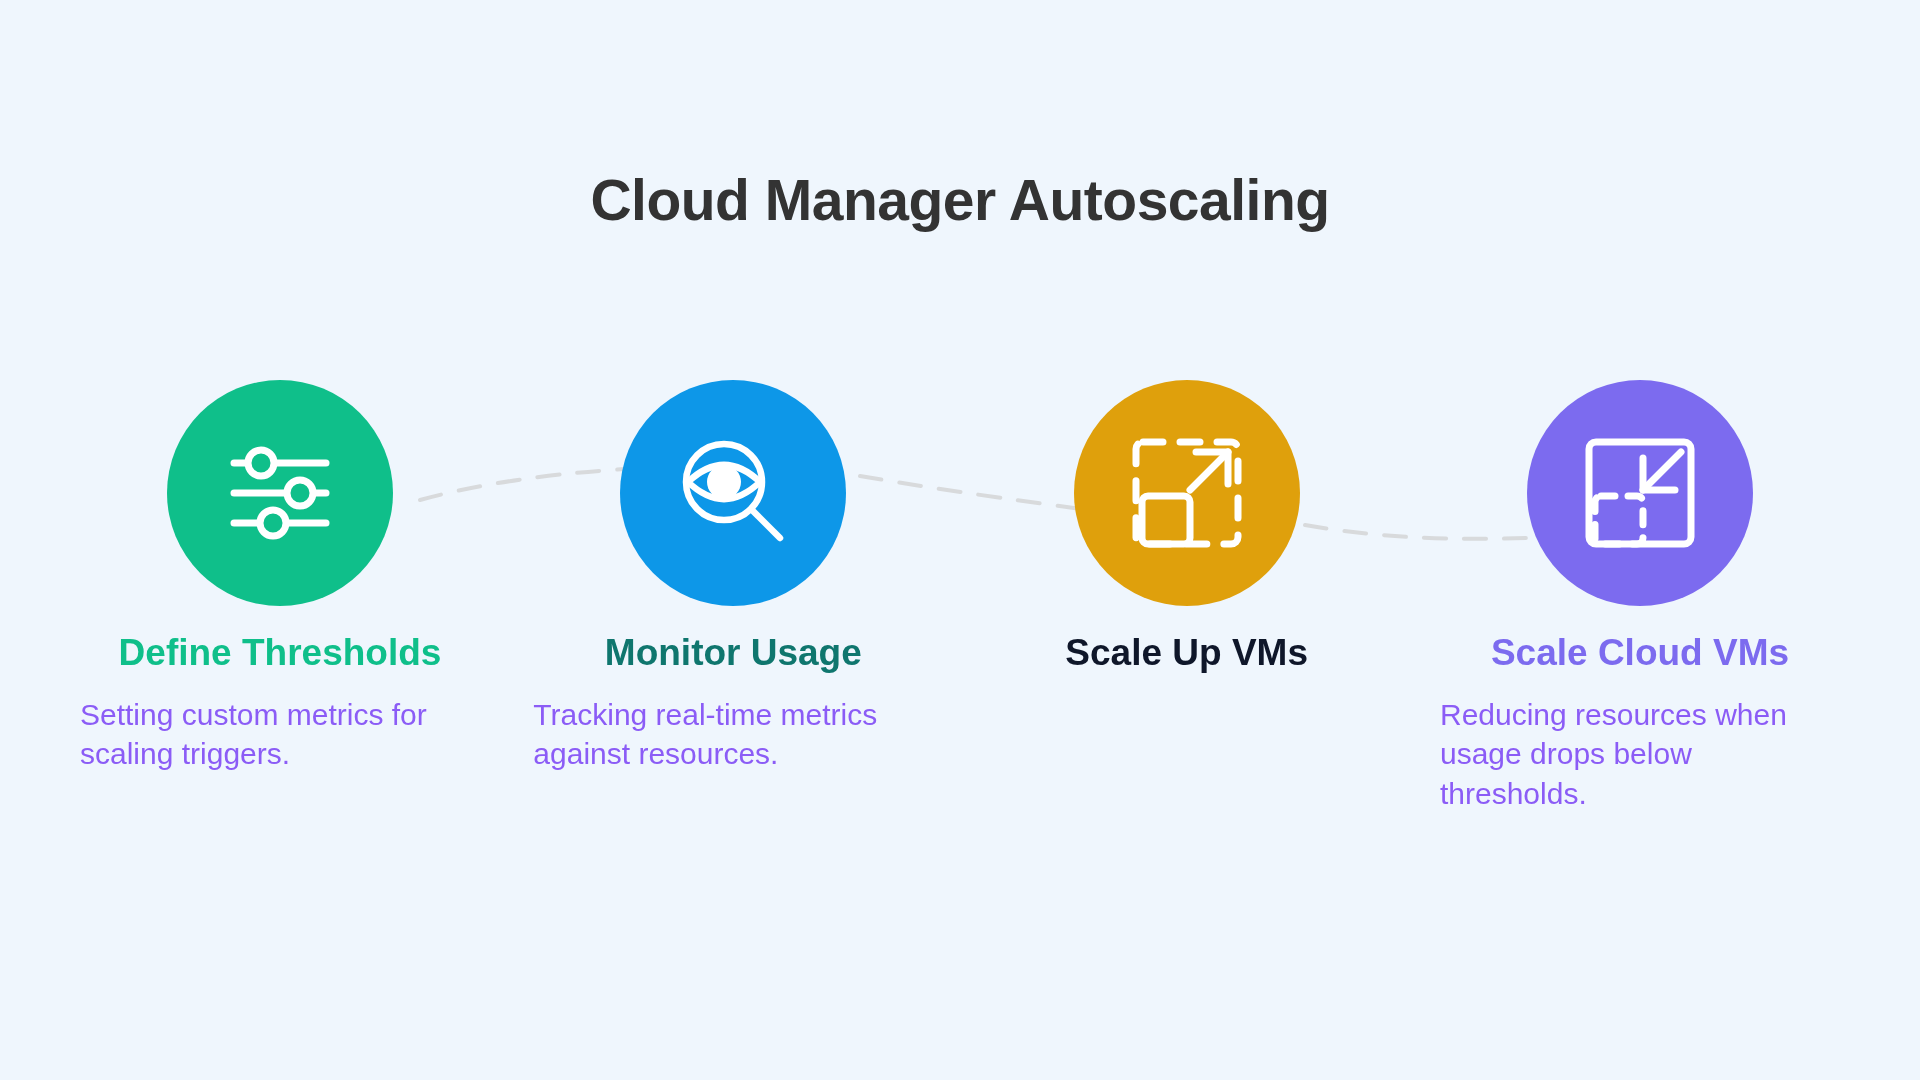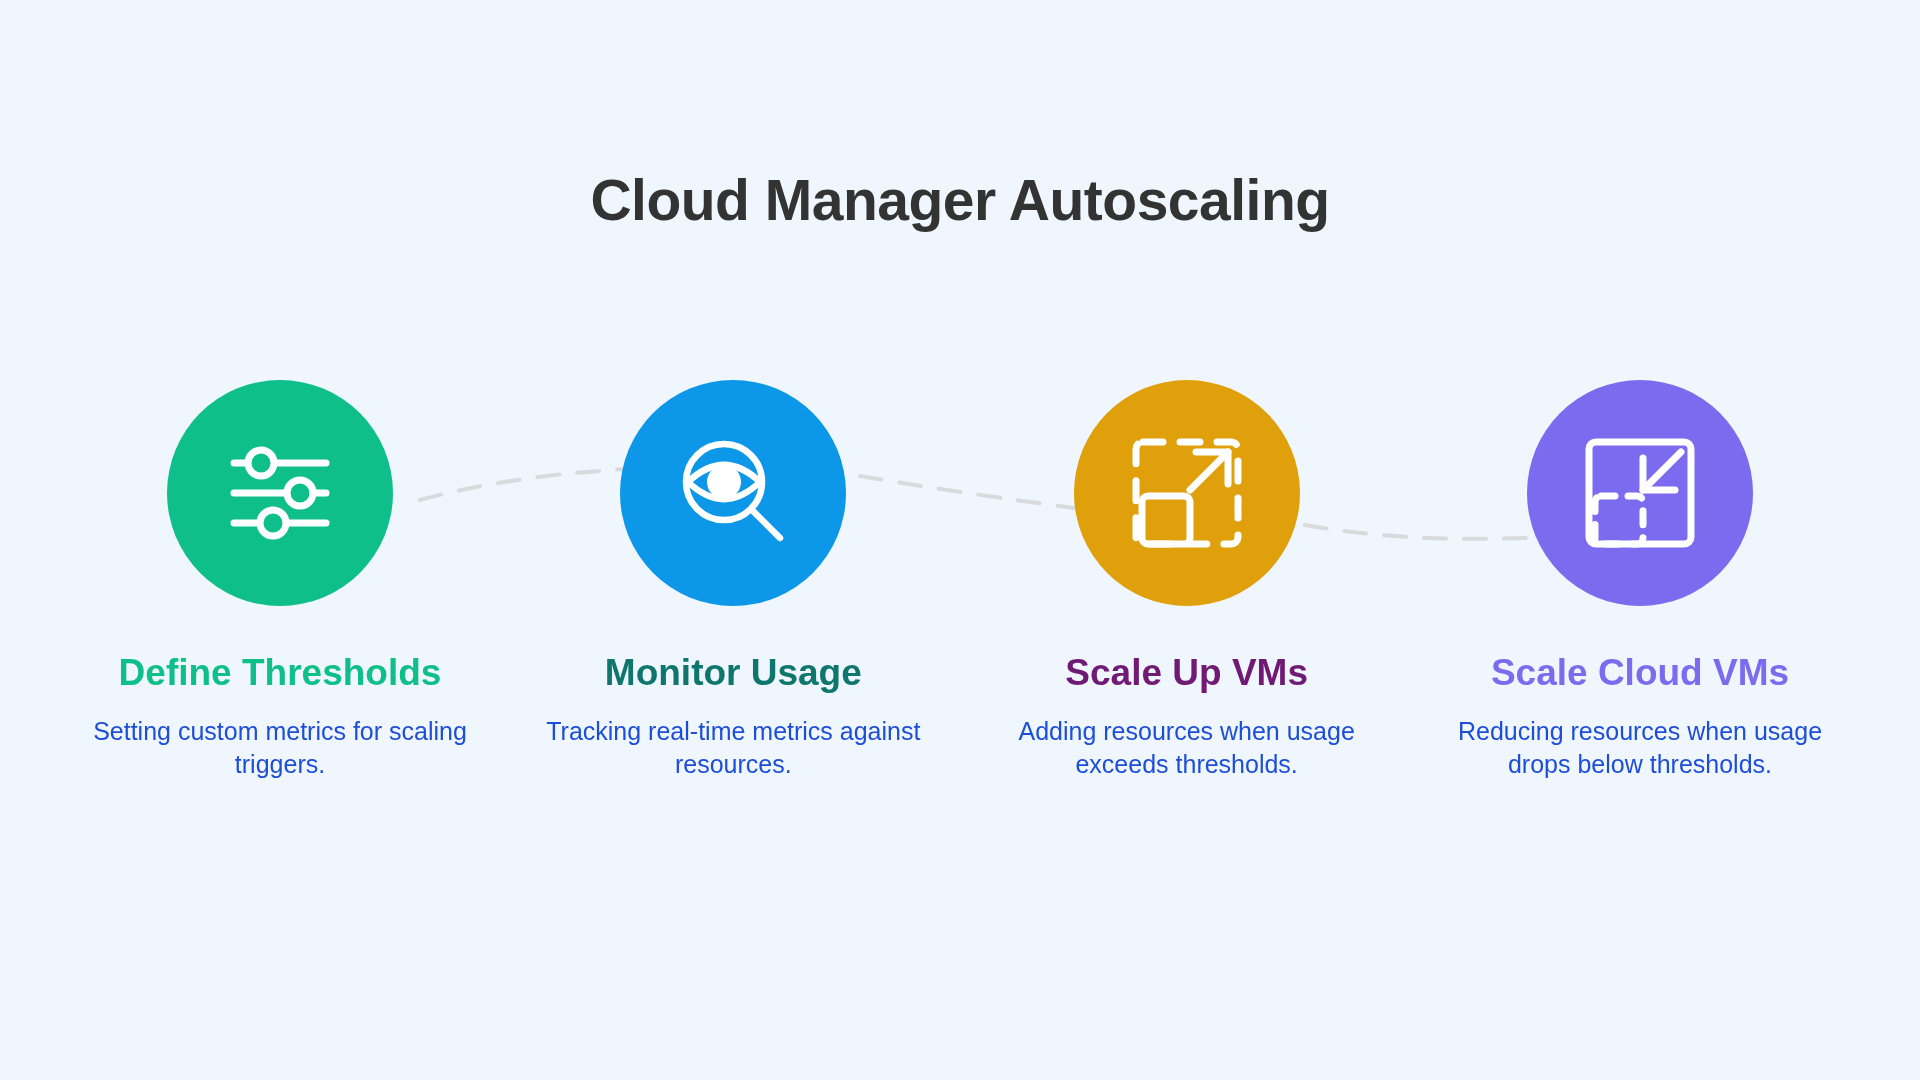--- a/index.html
+++ b/index.html
@@ -72,34 +72,33 @@
     display: flex;
     align-items: center;
     justify-content: center;
     position: relative;
     z-index: 2;
   }
 
   .step-circle svg { display: block; }
 
   .step-label {
-    margin-top: 48px;
+    margin-top: 28px;
     font-size: 37px;
     font-weight: bold;
     line-height: 1.05;
     text-align: left;
     white-space: nowrap;
   }
 
   .step-desc {
     margin-top: 22px;
-    font-size: 25px;
+    font-size: 30px;
     line-height: 1.32;
-    color: #1d4ed8;
-    text-align: center;
+    color: #8b5cf6;
     max-width: 400px;
   }
 </style>
 </head>
 <body>
 
 <div class="canvas">
 
   <h1 class="page-title">Cloud Manager Autoscaling</h1>
 
@@ -147,22 +146,21 @@
       <div class="step-circle" style="background:#dfa00c">
         <span>
           <svg width="118" height="118" viewBox="0 0 118 118" fill="none" stroke="#ffffff" stroke-width="7" stroke-linecap="round" stroke-linejoin="round">
             <rect x="8" y="8" width="102" height="102" rx="7" stroke-dasharray="20 17"></rect>
             <rect x="14" y="62" width="48" height="48" rx="6"></rect>
             <line x1="62" y1="56" x2="100" y2="18"></line>
             <polyline points="68,18 100,18 100,50"></polyline>
           </svg>
         </span>
       </div>
-      <div class="step-label" style="color:#701a75">Scale Up VMs</div>
-      <div class="step-desc">Adding resources when usage exceeds thresholds.</div>
+      <div class="step-label" style="color:#0f172a">Scale Up VMs</div>
     </div>
 
     <div class="step">
       <div class="step-circle" style="background:#7c6bef">
         <span>
           <svg width="118" height="118" viewBox="0 0 118 118" fill="none" stroke="#ffffff" stroke-width="7" stroke-linecap="round" stroke-linejoin="round">
             <rect x="8" y="8" width="102" height="102" rx="7"></rect>
             <rect x="14" y="62" width="48" height="48" rx="6" stroke-dasharray="14 13"></rect>
             <line x1="100" y1="18" x2="62" y2="56"></line>
             <polyline points="62,24 62,56 94,56"></polyline>

